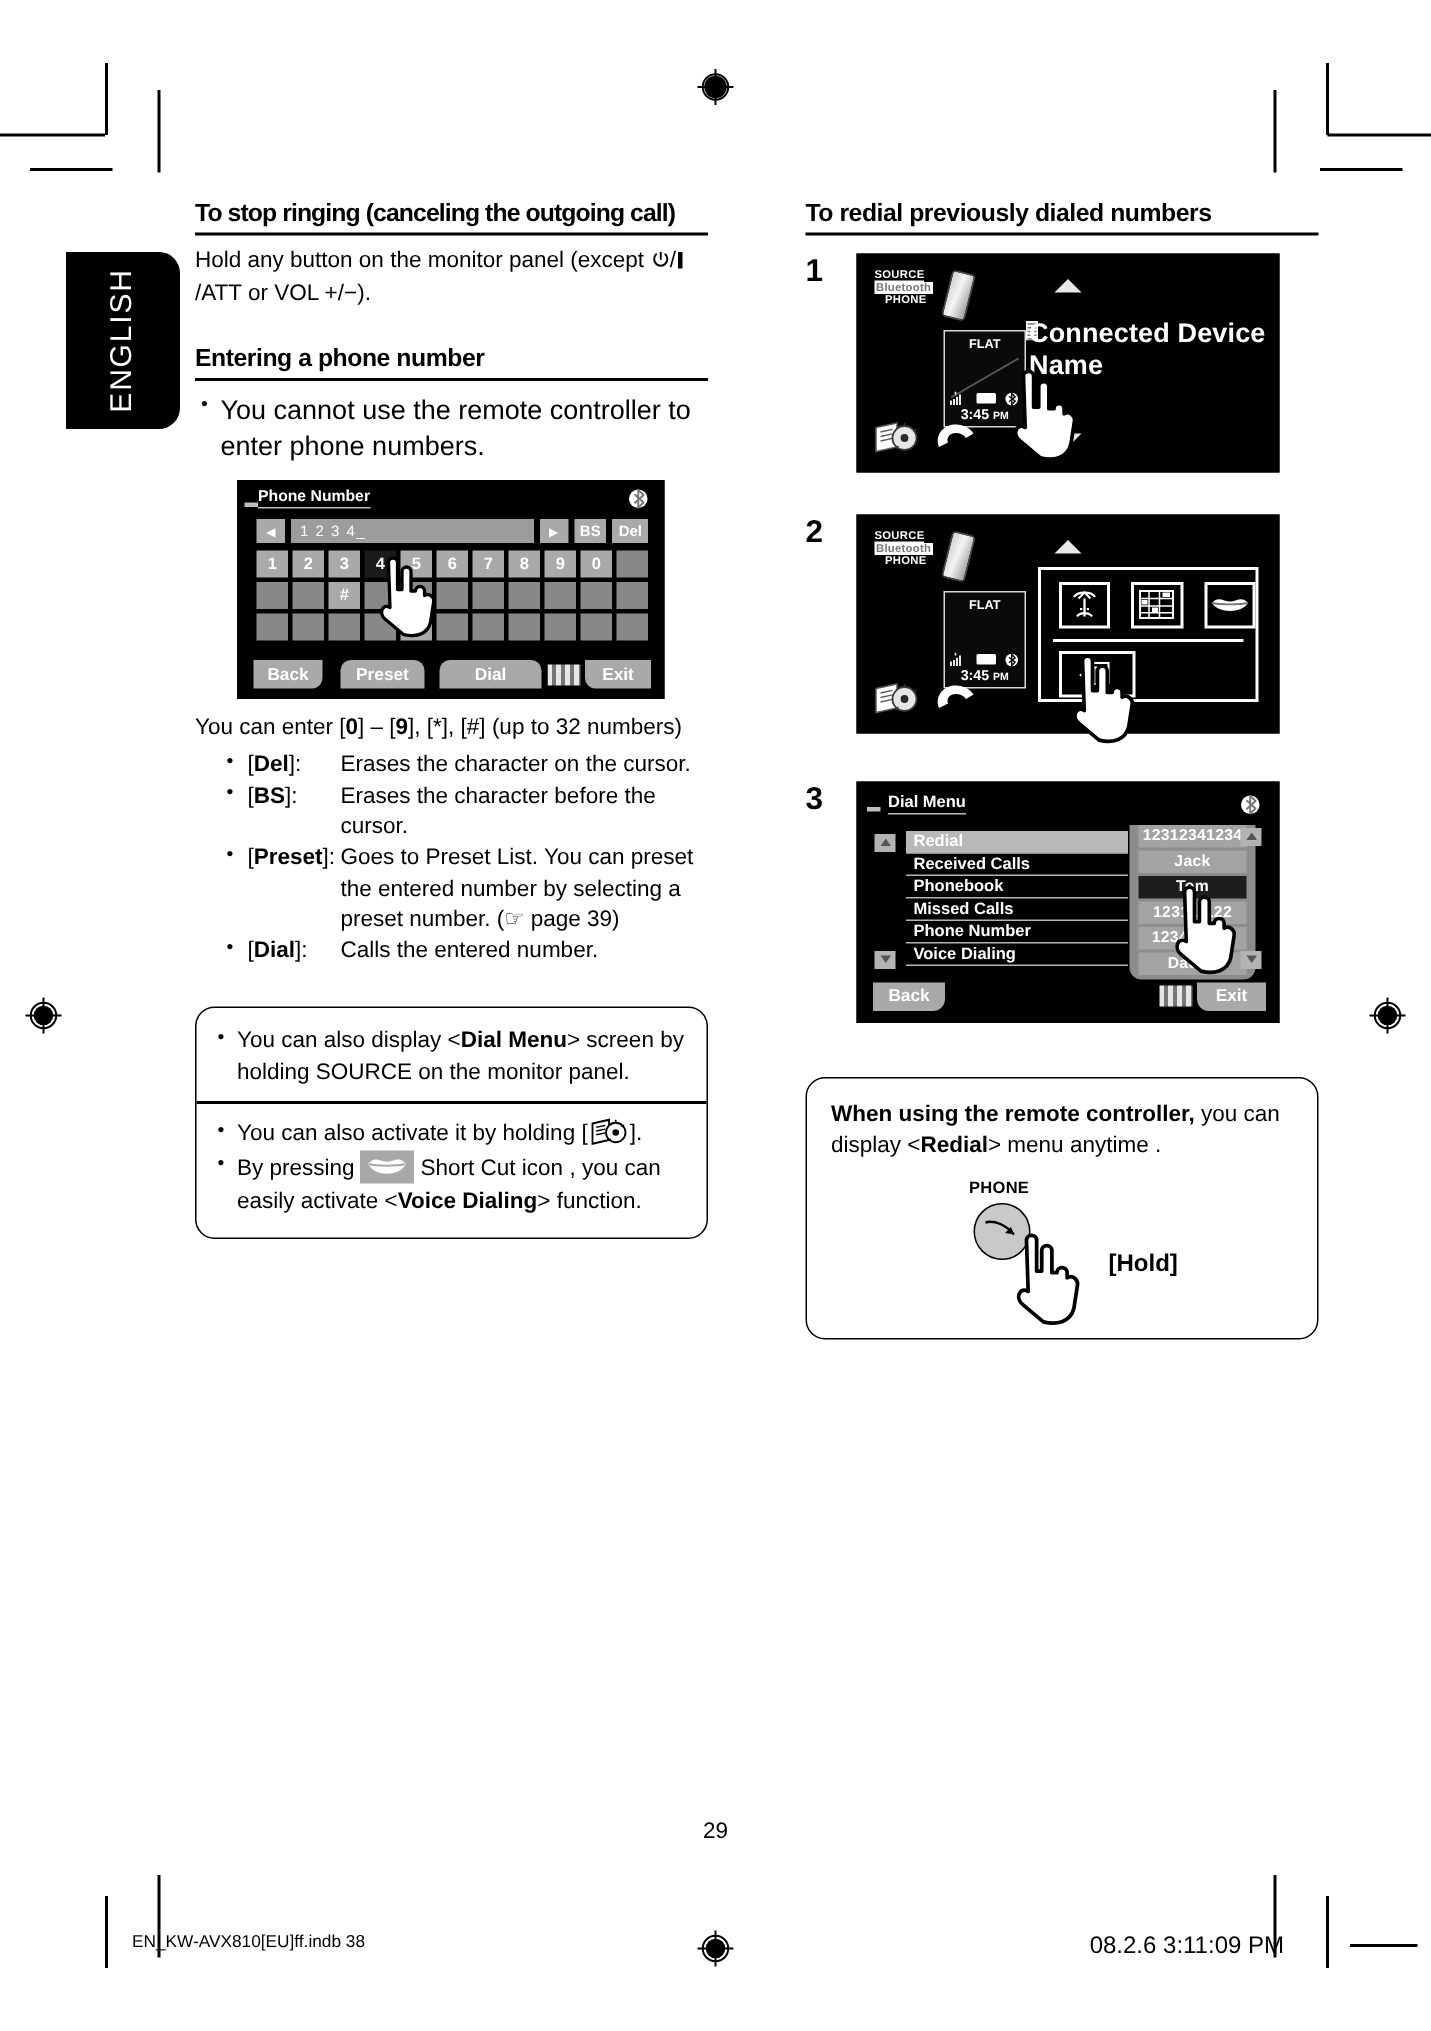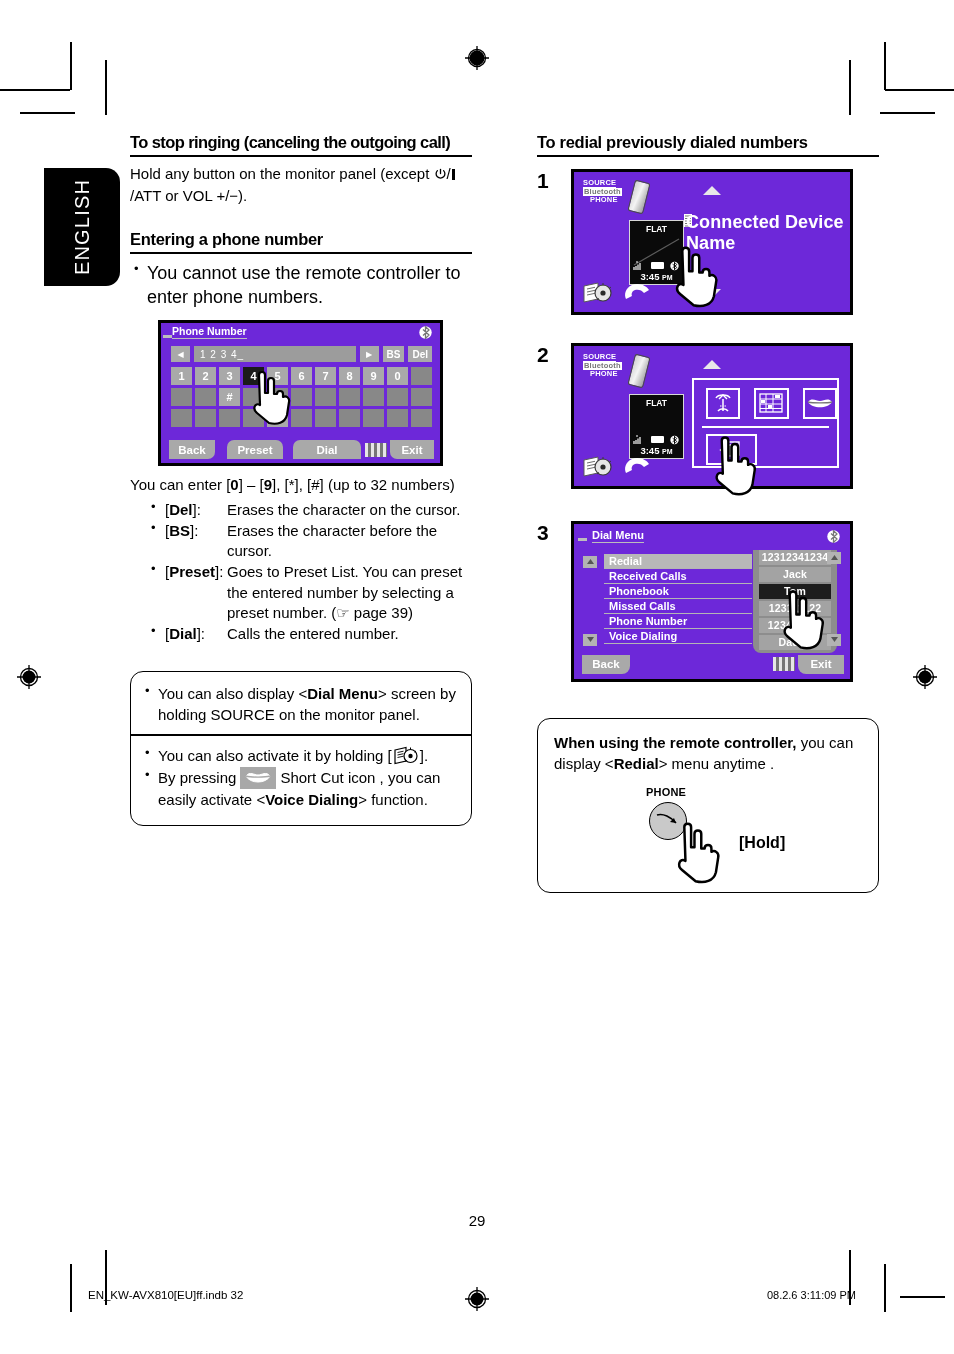--- a/index.html
+++ b/index.html
@@ -53,21 +53,21 @@
   
   .disc-inline{display:inline-block;width:26px;height:19px;vertical-align:-4px;
                margin:0 1px;}
 
   
   .step{position:relative;margin-bottom:9px;}
   .step-num{position:absolute;left:0;top:0;font-size:21px;font-weight:bold;}
   .step-screen{margin-left:34px;}
 
   
-  .screen{background:#6d28d9;border:3px solid #000;position:relative;
+  .screen{background:#000000;border:3px solid #000;position:relative;
           color:#fff;font-family:"Liberation Sans",sans-serif;}
   .screen .srcbox{position:absolute;left:9px;top:7px;width:72px;}
   .srclabel{font-size:7.5px;font-weight:bold;line-height:1.12;letter-spacing:.2px;}
   .srclabel .u{border-bottom:1.4px solid #fff;display:inline-block;padding-bottom:0px;}
   .srclabel .bt{background:#fff;color:#767676;padding:0 1px;display:inline-block;}
   .phone-ico{position:absolute;left:48px;top:2px;width:14px;height:30px;
              background:linear-gradient(100deg,#cfcfcf 0%,#f4f4f4 45%,#9e9e9e 100%);
              border:1px solid #4a4a4a;border-radius:3px;transform:rotate(14deg);}
   .arrow-up,.arrow-down{position:absolute;left:50%;transform:translateX(-50%);
              width:0;height:0;border-left:9px solid transparent;
@@ -148,21 +148,21 @@
   .pb-label{position:absolute;left:92px;top:0px;font-size:11px;font-weight:bold;
             letter-spacing:.2px;}
   .pb-circle{position:absolute;left:95px;top:16px;width:36px;height:36px;
              border-radius:50%;background:#c9c9c9;border:1.5px solid #000;}
   .hold-txt{position:absolute;left:185px;top:48px;font-size:16px;font-weight:bold;}
 
   
   #page-number{position:absolute;left:0;right:0;top:1212px;text-align:center;
                font-size:15px;}
   #footer-left{position:absolute;left:88px;top:1289px;font-size:11.5px;}
-  #footer-right{position:absolute;right:98px;top:1289px;font-size:11px;}
+  #footer-right{position:absolute;right:98px;top:1289px;font-size:16px;}
 </style>
 </head>
 <body>
 
 <div class="mark" style="left:70px;top:42px;width:1.5px;height:48px;"></div>
 <div class="mark" style="left:0px;top:89px;width:70px;height:1.5px;"></div>
 <div class="mark" style="left:105px;top:60px;width:1.5px;height:55px;"></div>
 <div class="mark" style="left:20px;top:112px;width:55px;height:1.5px;"></div>
 
 <div class="mark" style="left:884px;top:42px;width:1.5px;height:48px;"></div>
@@ -603,14 +603,14 @@
         <svg width="70" height="70" viewBox="0 0 62 62">
           <path d="M18 8 C18 4,24 4,24 8 L24 26 L27 26 L27 14 C27 10,33 10,33 14 L33 27 L36 27 C36 23,42 23,42 27 L42 30 C45 28,49 31,48 35 L46 48 C44 56,36 58,28 56 L16 46 C11 42,14 35,19 38 L18 8Z" fill="#fff" stroke="#000" stroke-width="2.2" stroke-linejoin="round"></path>
         </svg>
       </span>
       <div class="hold-txt">[Hold]</div>
     </div>
   </div>
 </div>
 
 <div id="page-number">29</div>
-<div id="footer-left">EN_KW-AVX810[EU]ff.indb   32</div>
+<div id="footer-left">EN_KW-AVX810[EU]ff.indb   38</div>
 <div id="footer-right">08.2.6   3:11:09 PM</div>
 
 </body></html>

